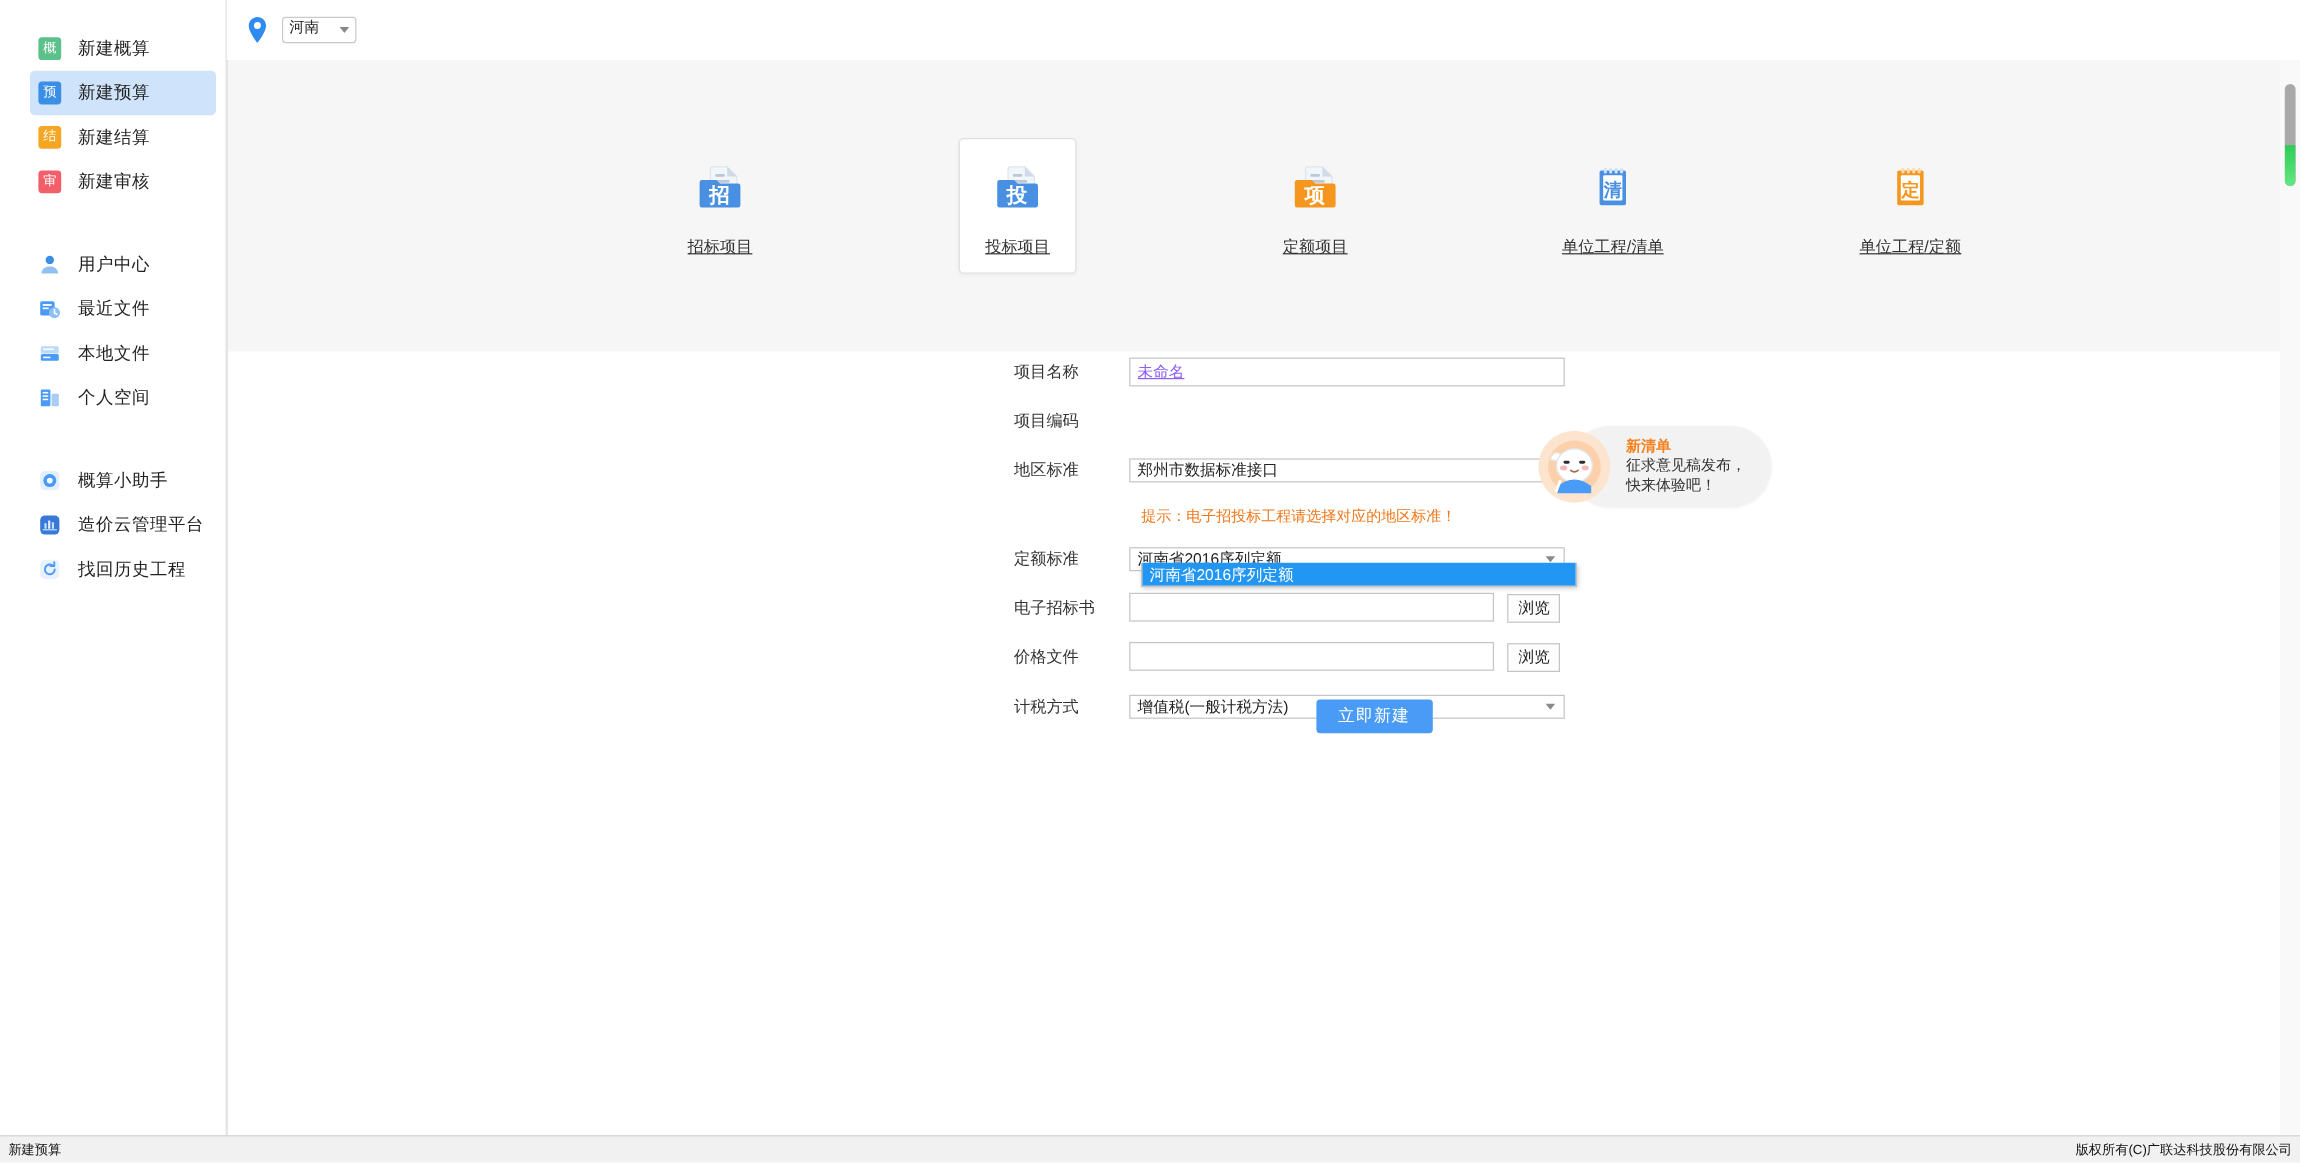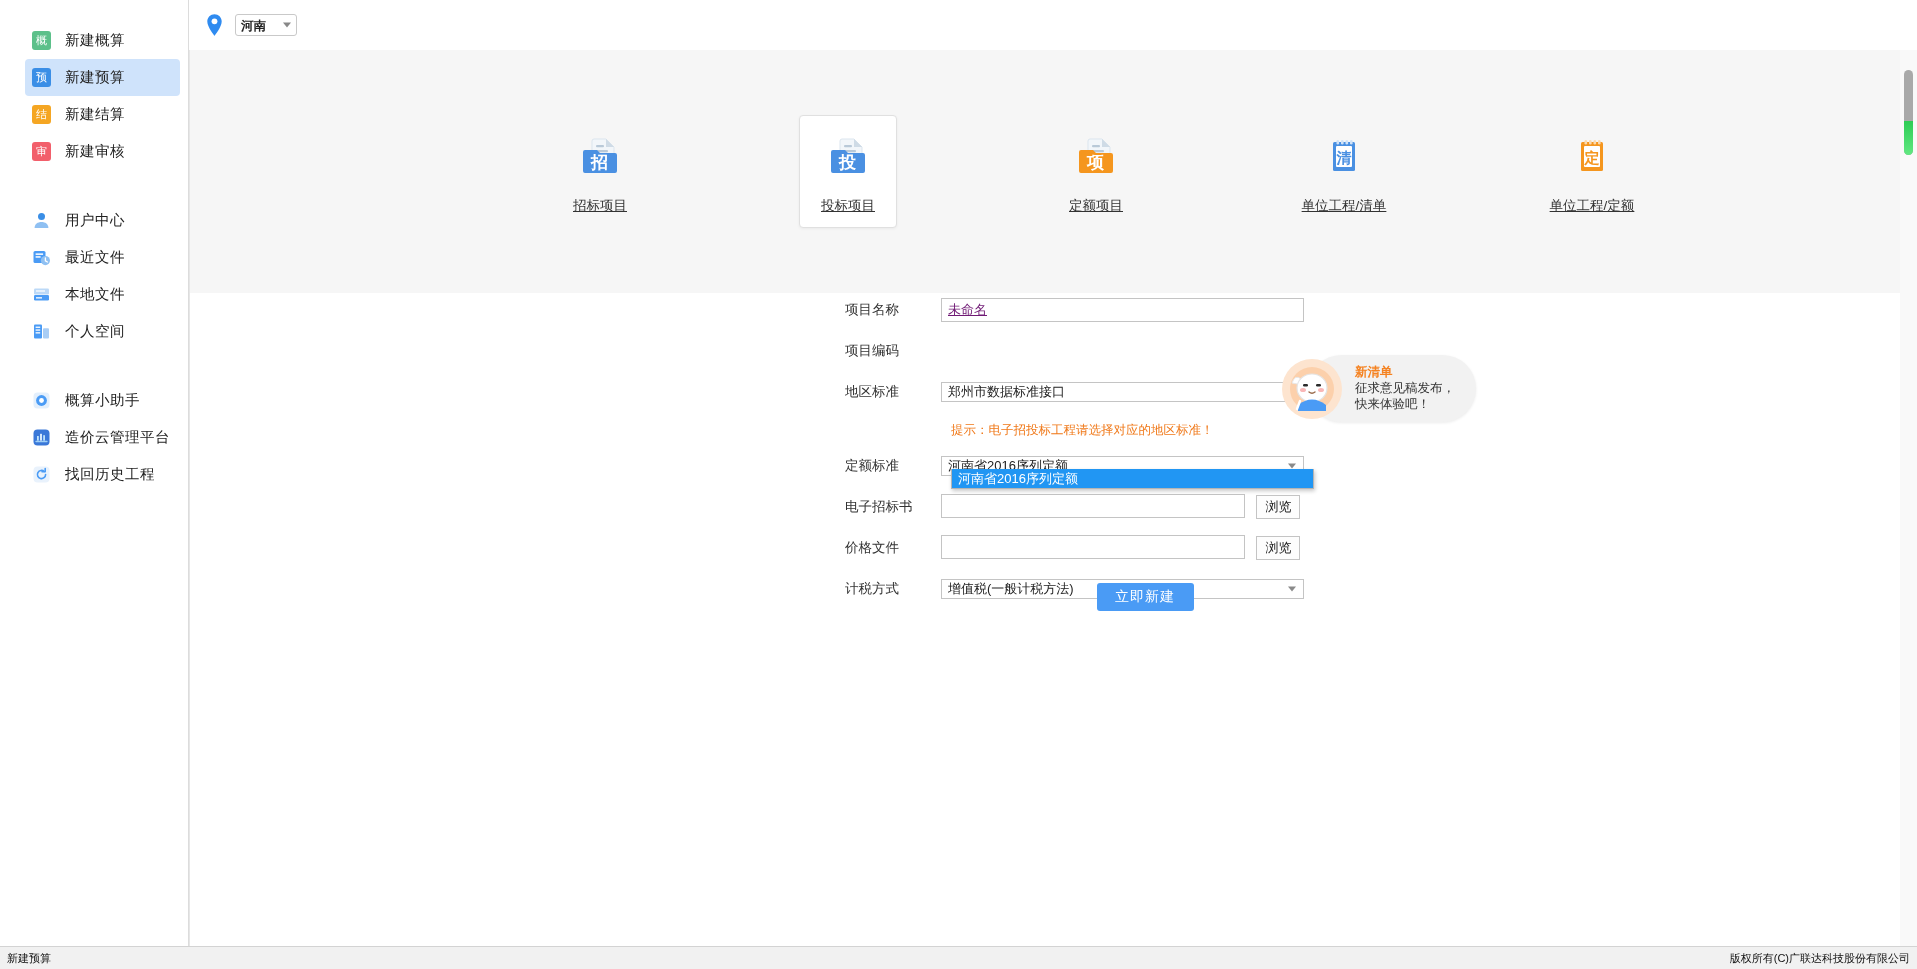--- a/index.html
+++ b/index.html
@@ -71,26 +71,25 @@
     align-items: center;
     padding-left: 16px;
   }
   .pin-icon { width: 19px; height: 25px; margin-right: 11px; }
   .region-select {
     position: relative;
     width: 62px; height: 22px;
     border: 1px solid #c9c9c9;
     border-radius: 3px;
     background: #fff;
-    display: flex; align-items: flex-end;
+    display: flex; align-items: flex-start;
     padding: 0 5px;
     font-size: 12.5px;
     color: #222;
     cursor: pointer;
-    font-weight: bold;
   }
   .region-select .caret {
     position: absolute; right: 5px; top: 50%;
     transform: translateY(-50%);
     width: 0; height: 0;
     border-left: 4px solid transparent;
     border-right: 4px solid transparent;
     border-top: 5px solid #888;
   }
 
@@ -159,21 +158,21 @@
     color: #333;
     flex: 0 0 auto;
     white-space: nowrap;
   }
   .fctl { position: relative; }
   .finput {
     width: 363px; height: 24px;
     border: 1px solid #c4c4c4;
     background: #fff;
     font-size: 13px;
-    color: #701a75;
+    color: #8b5cf6;
     padding: 0 6px;
     font-family: inherit;
     outline: none;
     text-decoration: underline;
   }
   .finput.short { width: 304px; }
   .fselect {
     width: 363px; height: 20px;
     border: 1px solid #c4c4c4;
     background: #fff;

